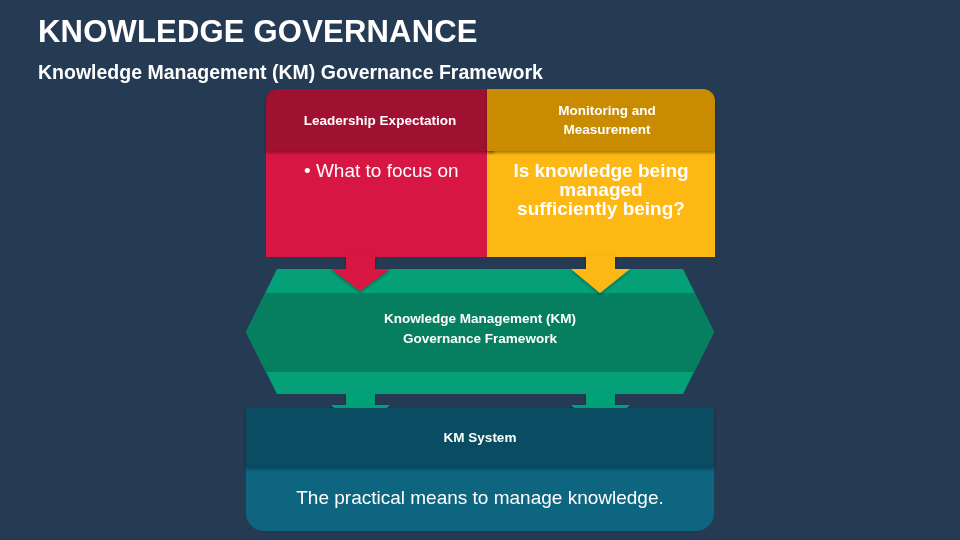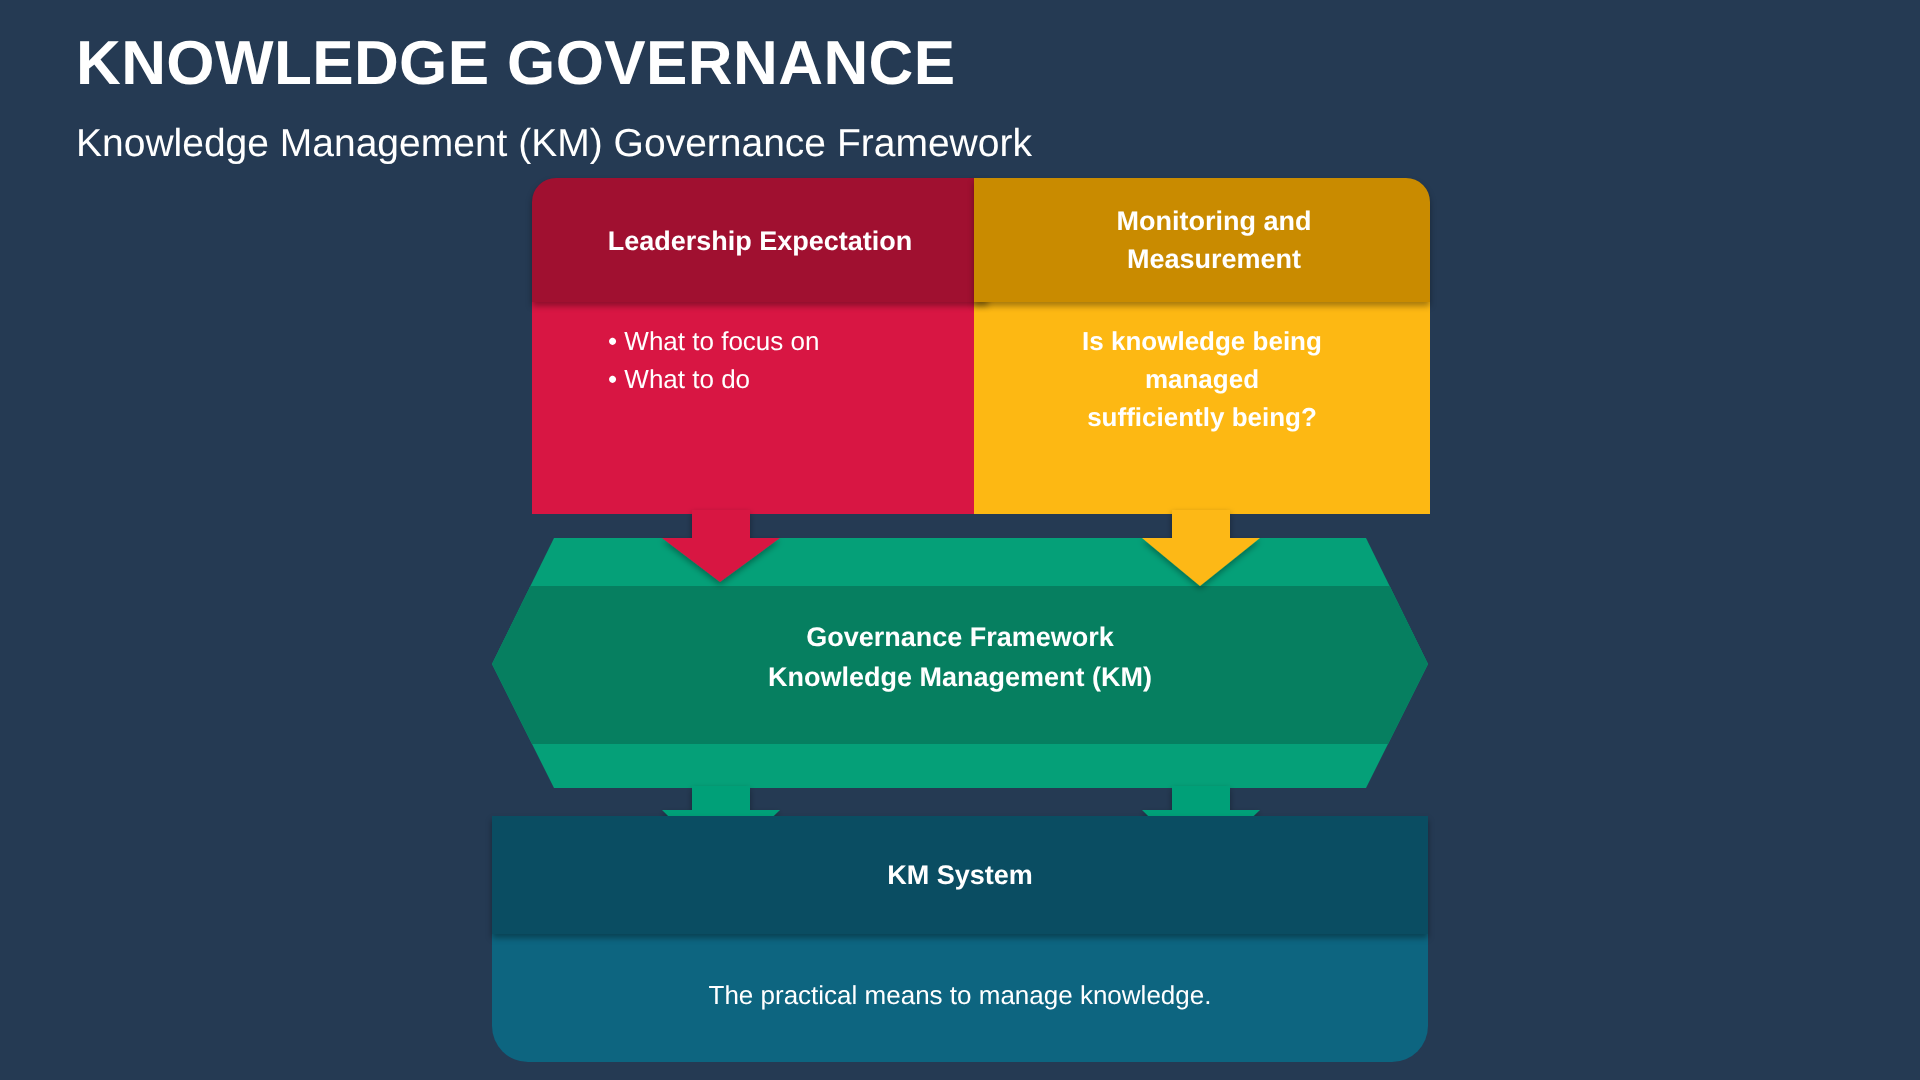--- a/index.html
+++ b/index.html
@@ -9,31 +9,32 @@
       font-family:"Liberation Sans", "DejaVu Sans", sans-serif;
       position:relative; color:#fff;
     }
     .title {
       position:absolute; left:38px; top:14px;
       font-size:31px; font-weight:bold; letter-spacing:0.2px;
     }
     .subtitle {
       position:absolute; left:38px; top:61px;
       font-size:19.5px;
+      font-weight:bold;
     }
     .card { position:absolute; box-sizing:border-box; }
     .card-head {
       position:absolute; left:0; right:0; top:0;
       display:flex; align-items:center; justify-content:center;
       text-align:center; font-weight:bold; font-size:13.5px; line-height:19px;
       box-shadow:0 2px 3px rgba(0,0,0,0.35); z-index:2;
     }
     .card-body {
       position:absolute; left:0; right:0; bottom:0;
-      font-size:13px; line-height:19px;
+      font-size:19px; line-height:19px;
     }
     #leader { left:246px; top:89px; width:228px; height:168px;margin-left:20px; }
     #leader .card-head { height:62px; background:#a01030; border-radius:12px 0 0 0; }
     #leader .card-body { top:62px; background:#d81643; }
     #leader ul { margin:0; padding:0; list-style:none; position:absolute; left:38px; top:10px; }
     #leader li::before { content:"• "; }
     #monitor { left:487px; top:89px; width:228px; height:168px; }
     #monitor .card-head { height:62px; background:#c98b00; border-radius:0 12px 0 0;padding-left:12px; }
     #monitor .card-body { top:62px; background:#fdb813; text-align:center; padding-top:10px; box-sizing:border-box;font-weight:bold; }
     svg.diagram { position:absolute; left:0; top:0; }
@@ -51,21 +52,20 @@
 <div class="title">KNOWLEDGE GOVERNANCE</div>
 <div class="subtitle">Knowledge Management (KM) Governance Framework</div>
 
 <div class="card" id="leader">
   <div class="card-head">
     <span>Leadership Expectation</span>
   </div>
   <div class="card-body">
     <ul>
       <li>What to focus on</li>
-      <li>What to do</li>
     </ul>
   </div>
 </div>
 
 <div class="card" id="monitor">
   <div class="card-head">
     <div>
       <div>Monitoring and</div>
       <div>Measurement</div>
     </div>
@@ -110,15 +110,15 @@
 
   <g filter="url(#sh)">
     <polygon points="346,393 375,393 375,405 390,405 360,433 331,405 346,405" fill="#05a078"></polygon>
   </g>
   <g filter="url(#sh)">
     <polygon points="586,393 615,393 615,405 630,405 600,433 571,405 586,405" fill="#05a078"></polygon>
   </g>
 </svg>
 
 <div class="hex-label">
+  <div>Knowledge Management (KM)</div>
   <div>Governance Framework</div>
-  <div>Knowledge Management (KM)</div>
 </div>
 
 </body></html>

